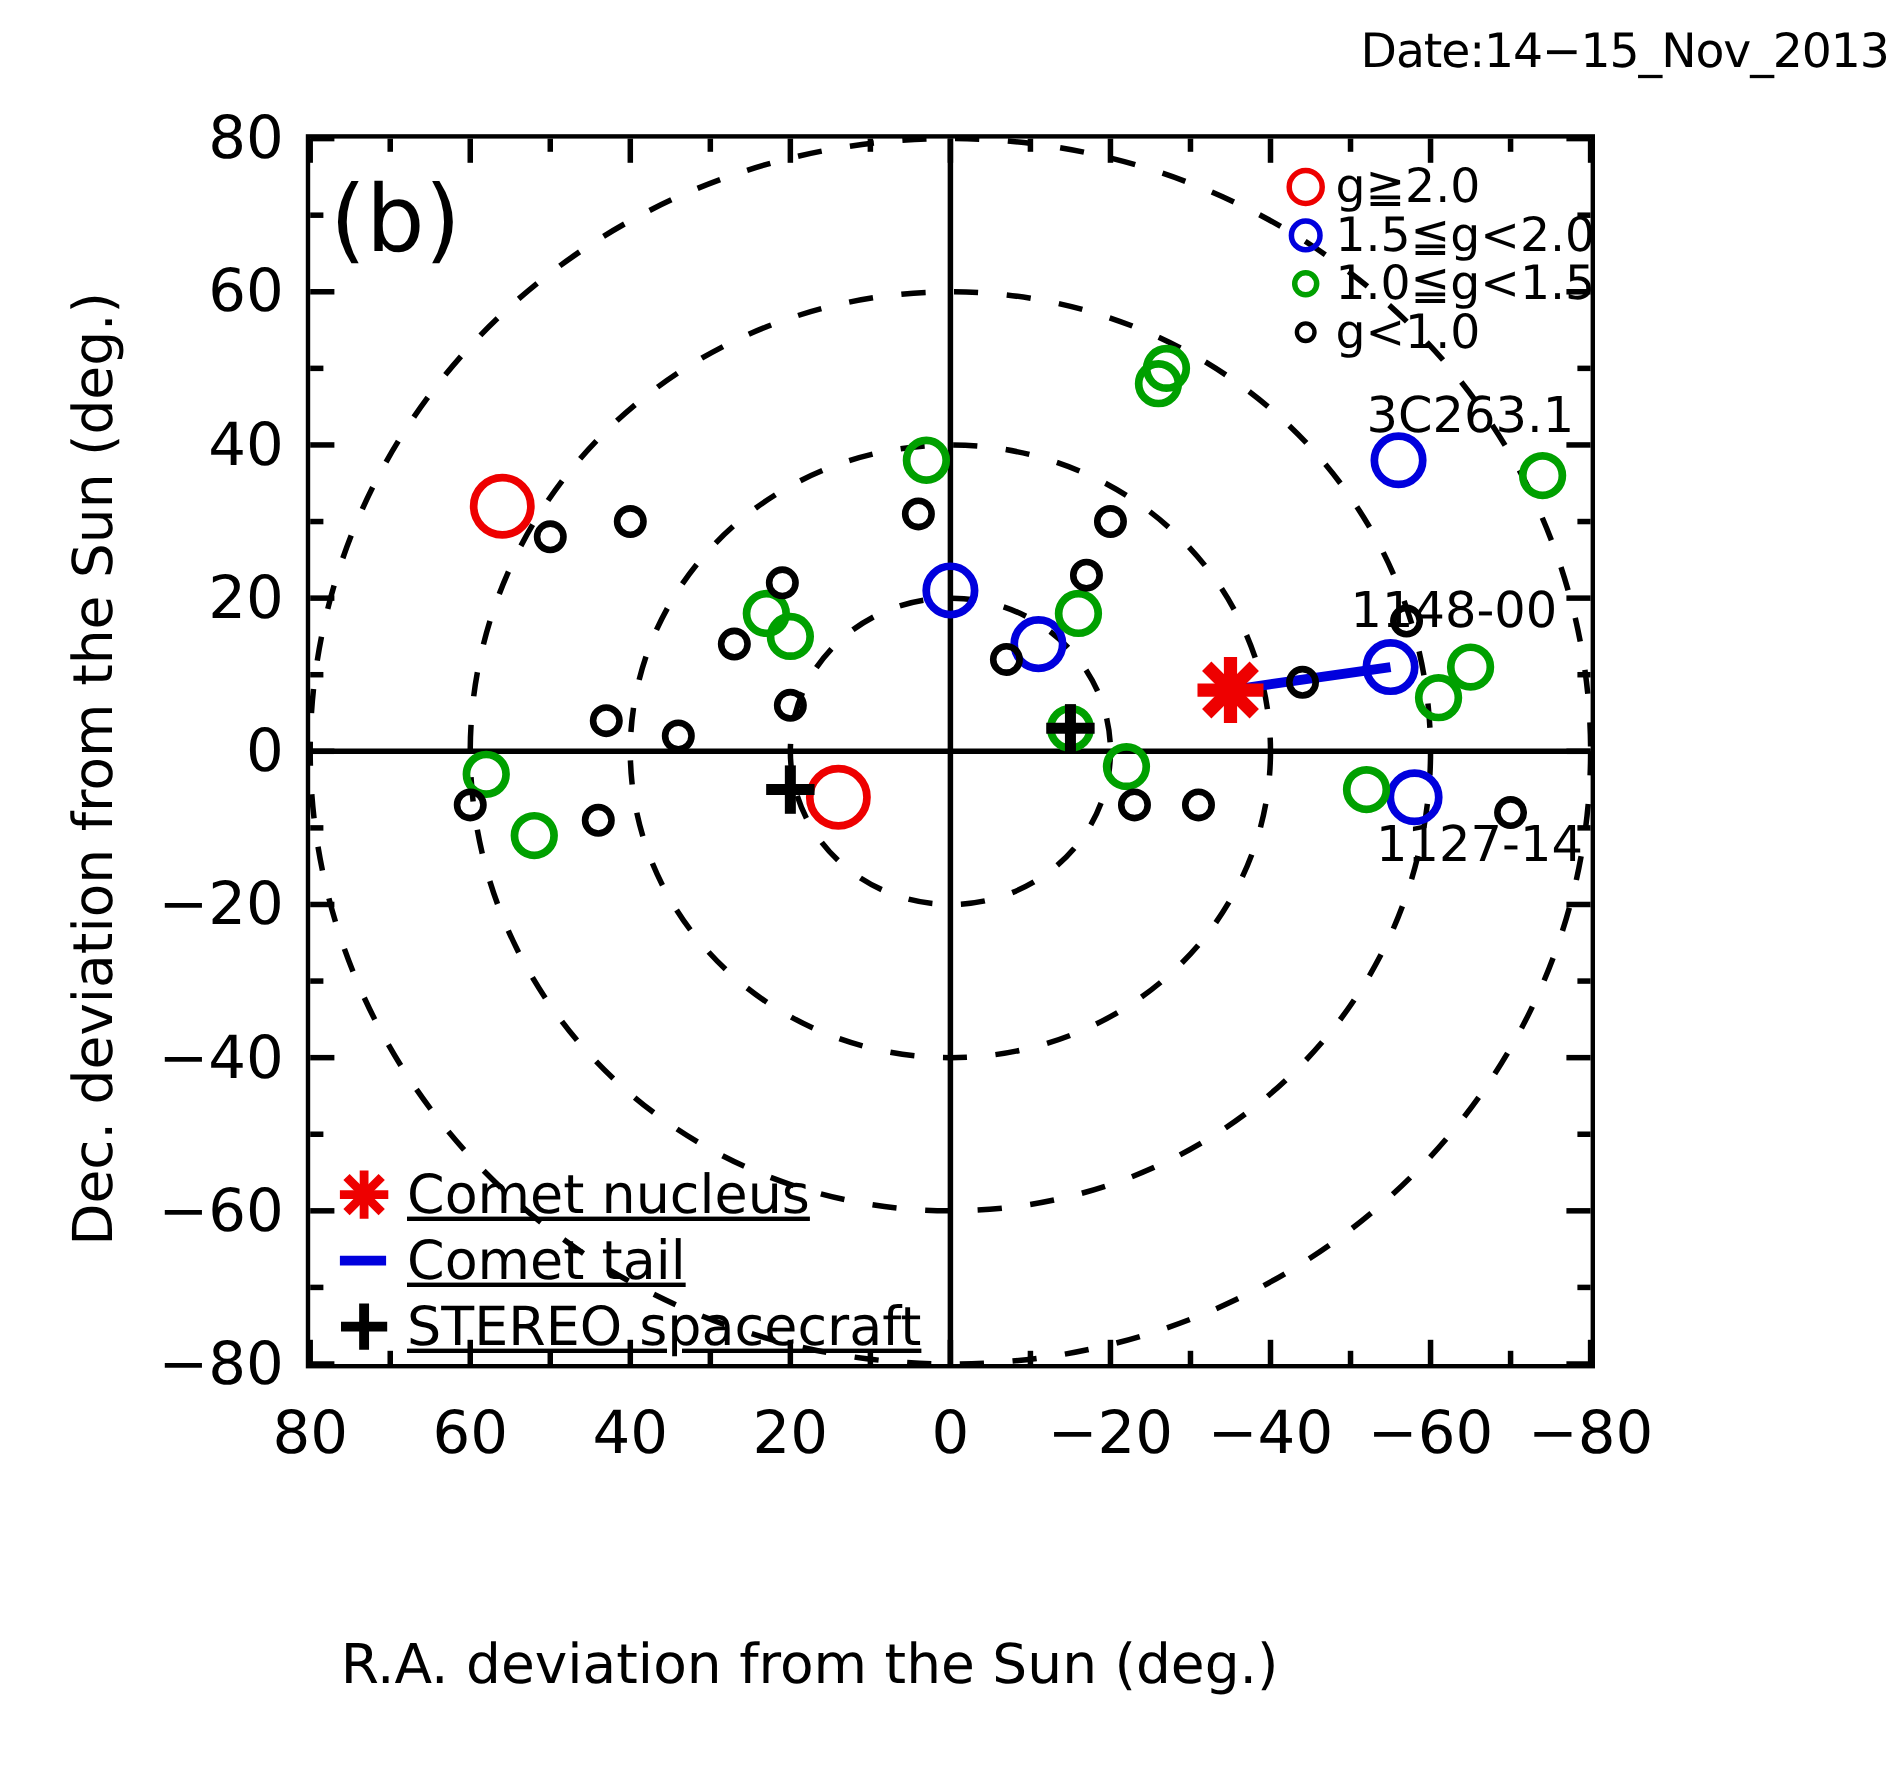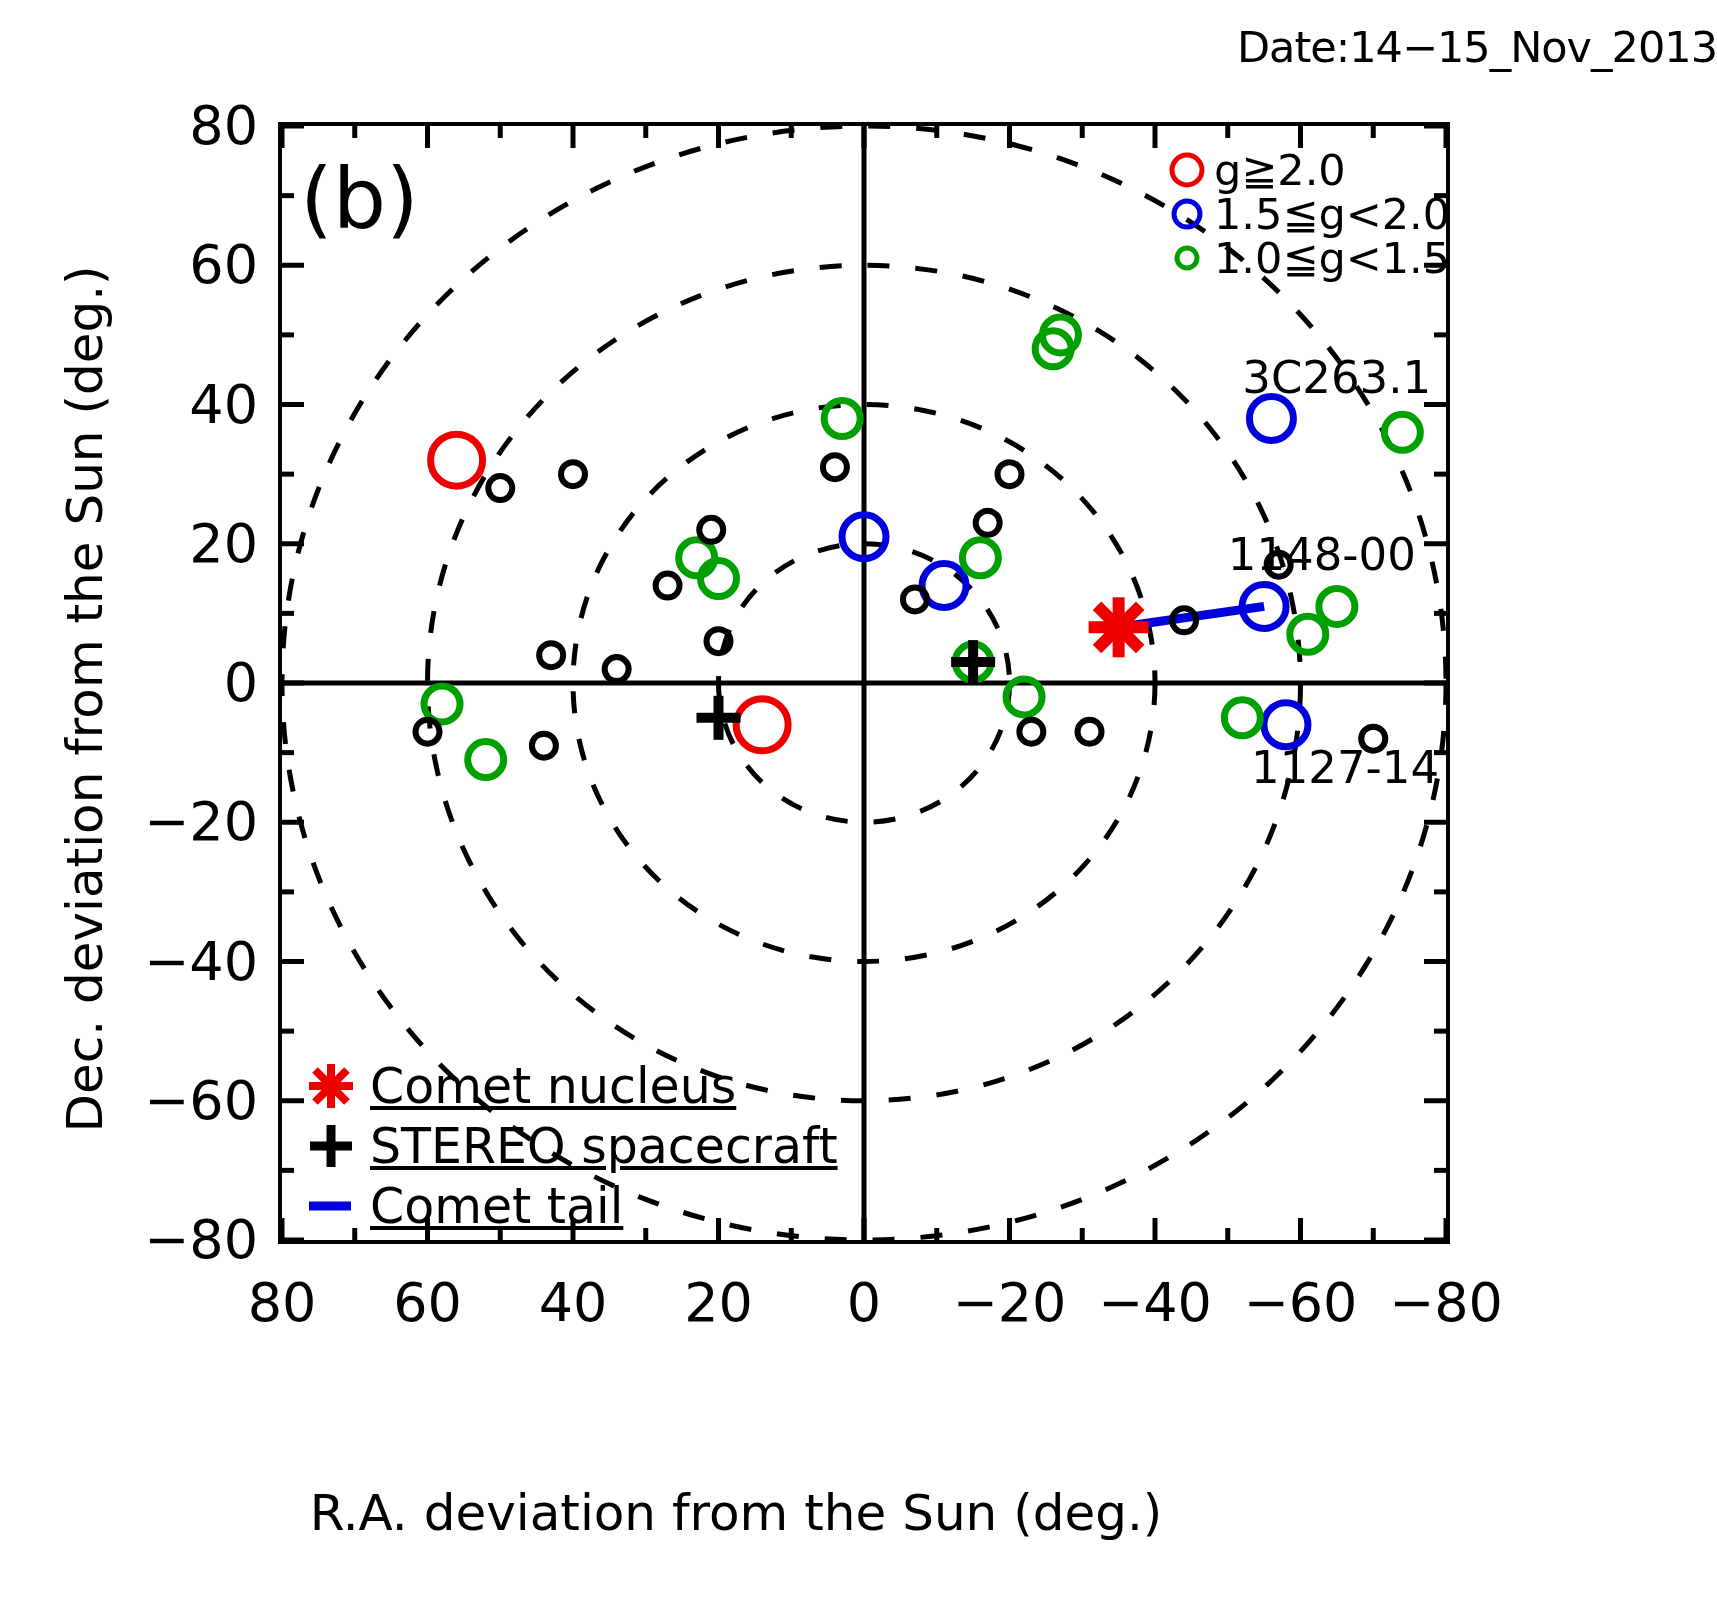--- a/index.html
+++ b/index.html
@@ -251,52 +251,60 @@
     <span>1.5≦g&lt;2.0</span>
   </div>
   <div class="row">
     <span class="swatch">
       <svg width="44" height="44">
           <circle cx="22" cy="22" r="10" fill="none" stroke="#00a000" stroke-width="5"></circle>
         </svg>
     </span>
     <span>1.0≦g&lt;1.5</span>
   </div>
+  <div class="row">
+    <span class="swatch">
+      <svg width="44" height="44">
+          <circle cx="22" cy="22" r="8" fill="none" stroke="#000000" stroke-width="4"></circle>
+        </svg>
+    </span>
+    <span>g&lt;1.0</span>
+  </div>
 </div>
 
 <div class="legend-bottom">
   <div class="row">
     <span class="swatch">
       <svg width="56" height="56">
         <g stroke="#ee0000" stroke-width="8" stroke-linecap="butt">
           <line x1="28" y1="6" x2="28" y2="50"></line>
           <line x1="6" y1="28" x2="50" y2="28"></line>
           <line x1="12" y1="12" x2="44" y2="44"></line>
           <line x1="44" y1="12" x2="12" y2="44"></line>
         </g>
       </svg>
     </span>
     <span>Comet nucleus</span>
   </div>
   <div class="row">
     <span class="swatch">
       <svg width="56" height="56">
+          <line x1="6" y1="28" x2="48" y2="28" stroke="#0000dd" stroke-width="9"></line>
+        </svg>
+    </span>
+    <span>Comet tail</span>
+  </div>
+  <div class="row">
+    <span class="swatch">
+      <svg width="56" height="56">
         <g stroke="#000000" stroke-width="9">
           <line x1="28" y1="7" x2="28" y2="49"></line>
           <line x1="7" y1="28" x2="49" y2="28"></line>
         </g>
       </svg>
     </span>
     <span>STEREO spacecraft</span>
   </div>
-  <div class="row">
-    <span class="swatch">
-      <svg width="56" height="56">
-          <line x1="6" y1="28" x2="48" y2="28" stroke="#0000dd" stroke-width="9"></line>
-        </svg>
-    </span>
-    <span>Comet tail</span>
-  </div>
 </div>
 
 <div class="src-label" id="src-0" style="left: 1242.3px; top: 350.65px;">3C263.1</div>
 <div class="src-label" id="src-1" style="left: 1227.75px; top: 528px;">1148-00</div>
 <div class="src-label" id="src-2" style="left: 1235.03px; top: 740.55px; margin-left: 16px;">1127-14</div>
 
 </body></html>

